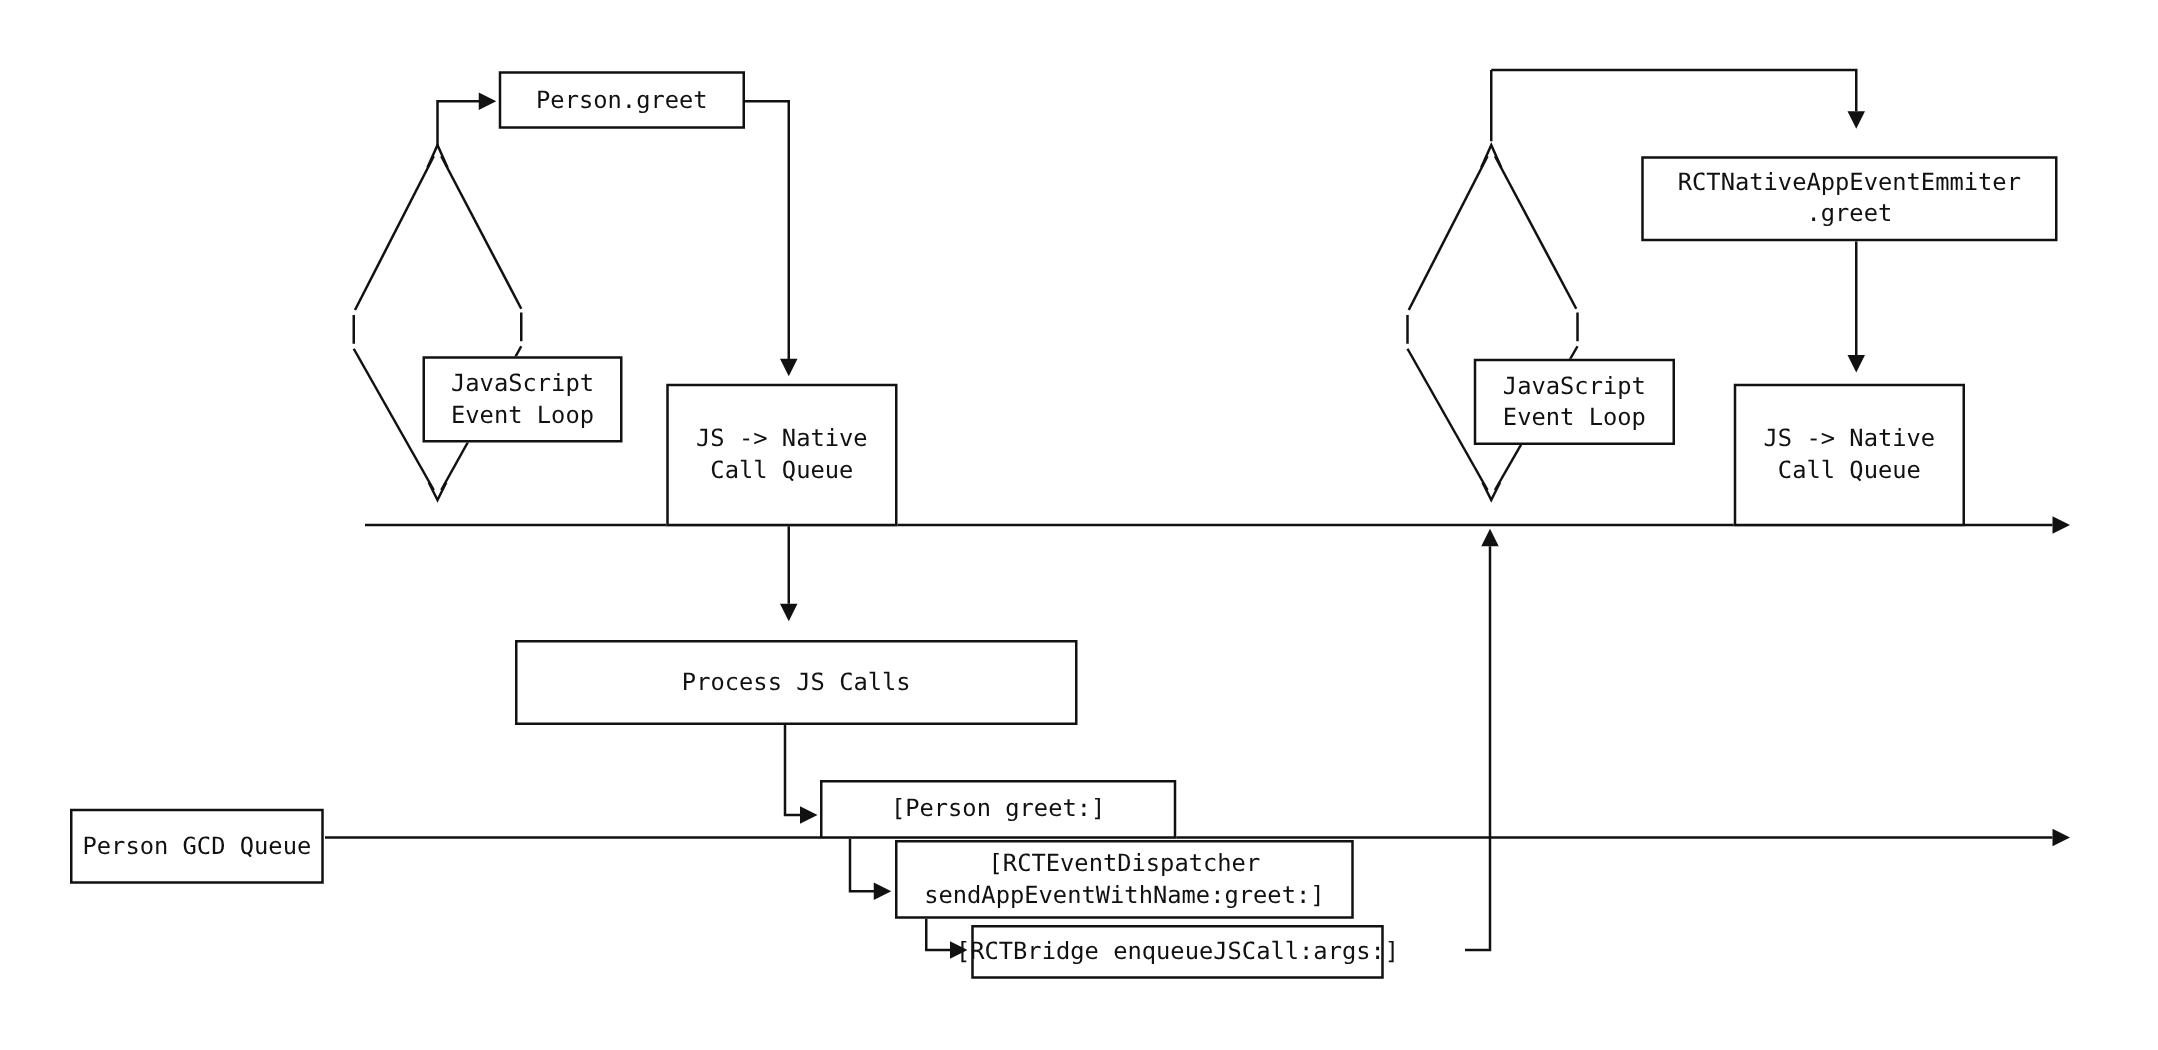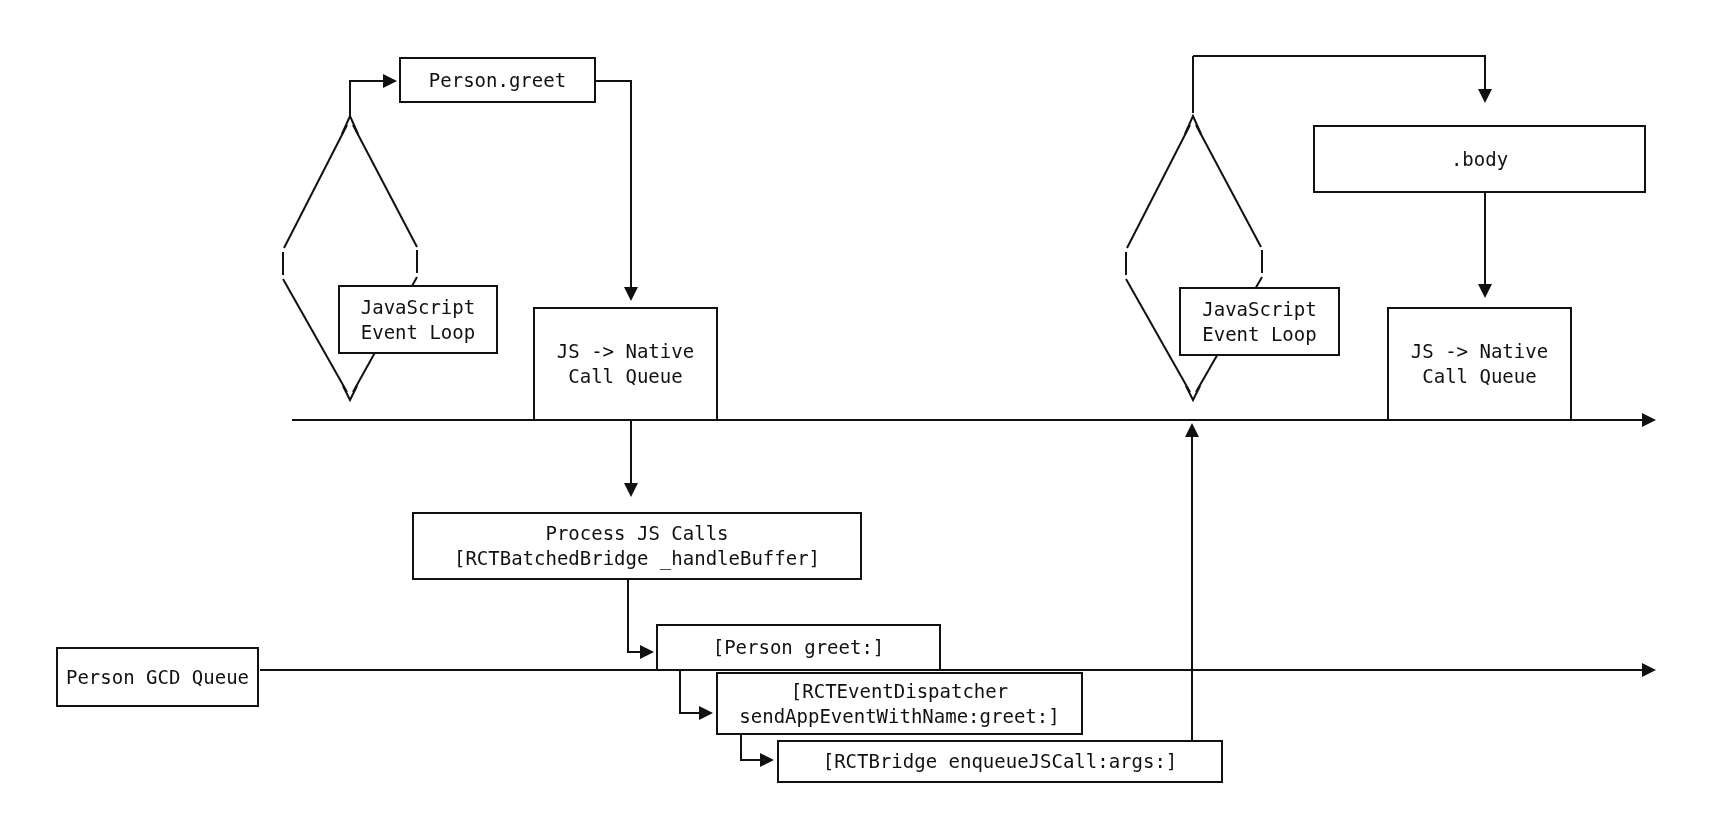--- a/index.html
+++ b/index.html
@@ -19,21 +19,21 @@
   }
   
   .b-person-greet      { left:399px; top:57px;  width:197px; height:46px;  }
   .b-evloop-left       { left:338px; top:285px; width:160px; height:69px;  }
   .b-js-thread         { left:142px; top:398px; width:149px; height:45px;  }
   .b-queue-left        { left:533px; top:307px; width:185px; height:114px; }
   .b-process           { left:412px; top:512px; width:450px; height:68px;  }
   .b-gcd-queue         { left:56px;  top:647px; width:203px; height:60px;  }
   .b-person-greet-call { left:656px; top:624px; width:285px; height:47px;  }
   .b-dispatcher        { left:716px; top:672px; width:367px; height:63px;  }
-  .b-rct-bridge        { left:777px; top:740px; width:446px; height:43px;  }
+  .b-rct-bridge        { left:777px; top:740px; width:330px; height:43px;  }
   .b-emitter           { left:1313px;top:125px; width:333px; height:68px;  }
   .b-evloop-right      { left:1179px;top:287px; width:161px; height:69px;  }
   .b-queue-right       { left:1387px;top:307px; width:185px; height:114px; }
 </style>
 </head>
 <body>
 
 <div class="stage">
 
   <svg class="wires" width="1726" height="840" viewBox="0 0 1726 840">
@@ -127,42 +127,42 @@
   </div>
 
 
   <div class="box b-queue-left">
     <span>JS -&gt; Native</span>
     <span>Call Queue</span>
   </div>
 
   <div class="box b-process">
     <span>Process JS Calls</span>
-    <span>[RCTBatchedBridge _handleBuffer]</span>
   </div>
 
   <div class="box b-gcd-queue">
     <span>Person GCD Queue</span>
   </div>
 
   <div class="box b-person-greet-call">
     <span>[Person greet:]</span>
   </div>
 
   <div class="box b-dispatcher">
     <span>[RCTEventDispatcher</span>
     <span>sendAppEventWithName:greet:]</span>
   </div>
 
   <div class="box b-rct-bridge">
     <span>[RCTBridge enqueueJSCall:args:]</span>
   </div>
 
   <div class="box b-emitter">
-    <span>.body</span>
+    <span>RCTNativeAppEventEmmiter</span>
+    <span>.greet</span>
   </div>
 
   <div class="box b-evloop-right">
     <span>JavaScript</span>
     <span>Event Loop</span>
   </div>
 
   <div class="box b-queue-right">
     <span>JS -&gt; Native</span>
     <span>Call Queue</span>

